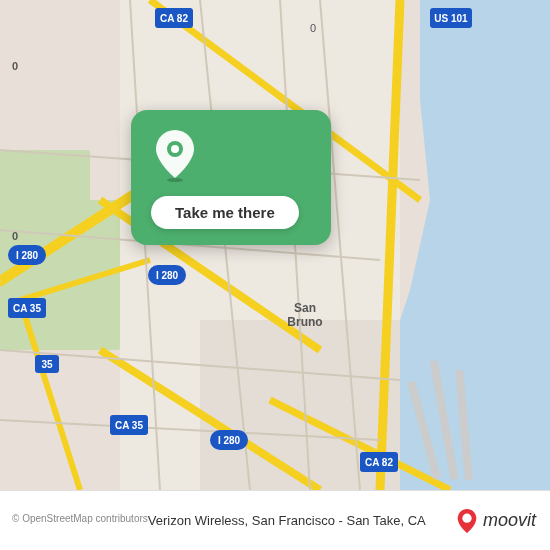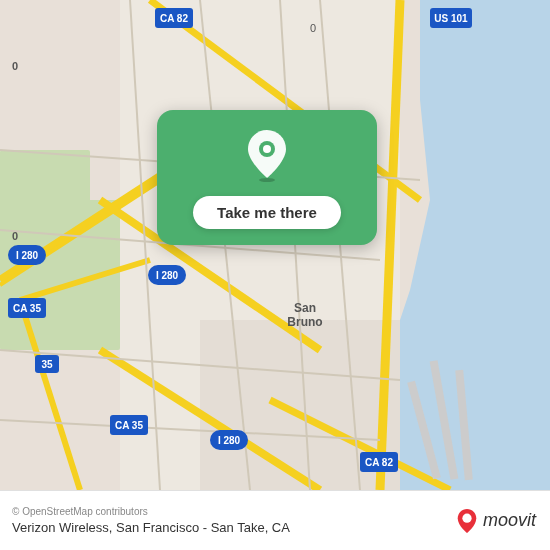--- a/index.html
+++ b/index.html
@@ -24,27 +24,27 @@
       width: 100%;
       height: 100%;
       position: absolute;
       top: 0; left: 0;
     }
 
     
     .action-card {
       position: absolute;
       top: 110px;
-      left: 157px;
-      width: 220px;
+      left: 131px;
+      width: 200px;
       background: #4caf6e;
       border-radius: 16px;
       display: flex;
       flex-direction: column;
-      align-items: center;
+      align-items: flex-start;
       padding: 18px 20px 16px;
       box-shadow: 0 4px 16px rgba(0,0,0,0.25);
       cursor: pointer;
     }
 
     .location-icon-wrap {
       margin-bottom: 10px;
     }
 
     .take-me-there-btn {
@@ -67,21 +67,21 @@
       background: white;
       display: flex;
       align-items: center;
       justify-content: space-between;
       padding: 0 14px 0 12px;
       border-top: 1px solid #e0e0e0;
     }
 
     .bottom-left {
       display: flex;
-      flex-direction: column;
+      flex-direction: row;
     }
 
     .copyright-text {
       font-size: 10px;
       color: #888;
       margin-bottom: 3px;
     }
 
     .location-title {
       font-size: 13px;

